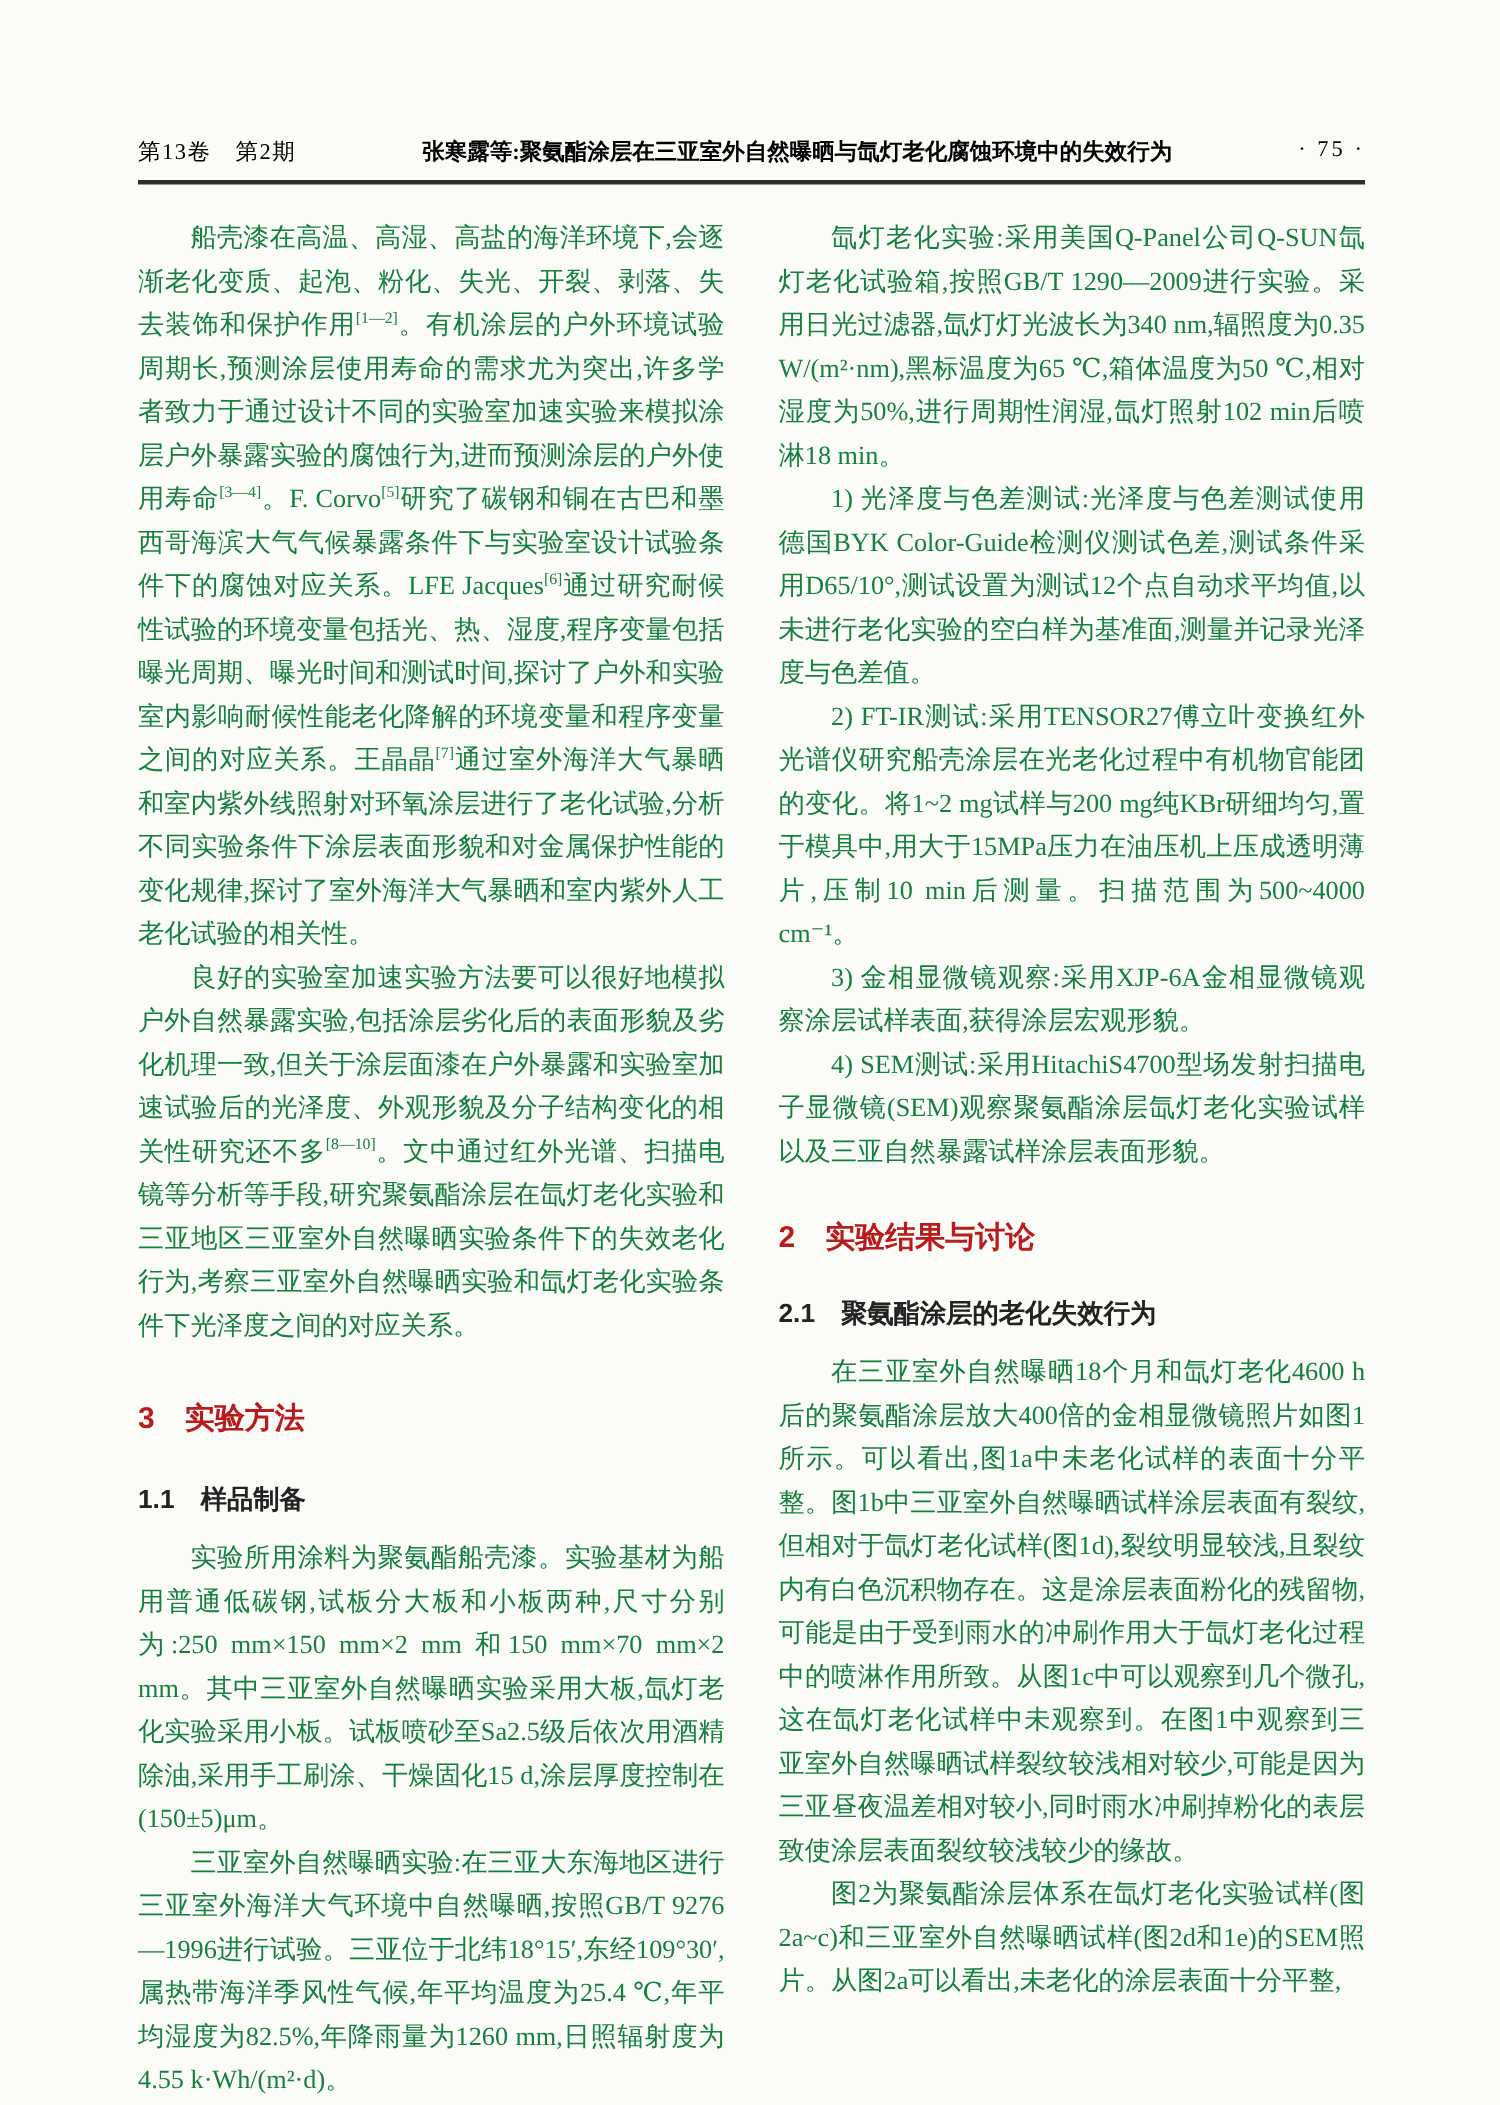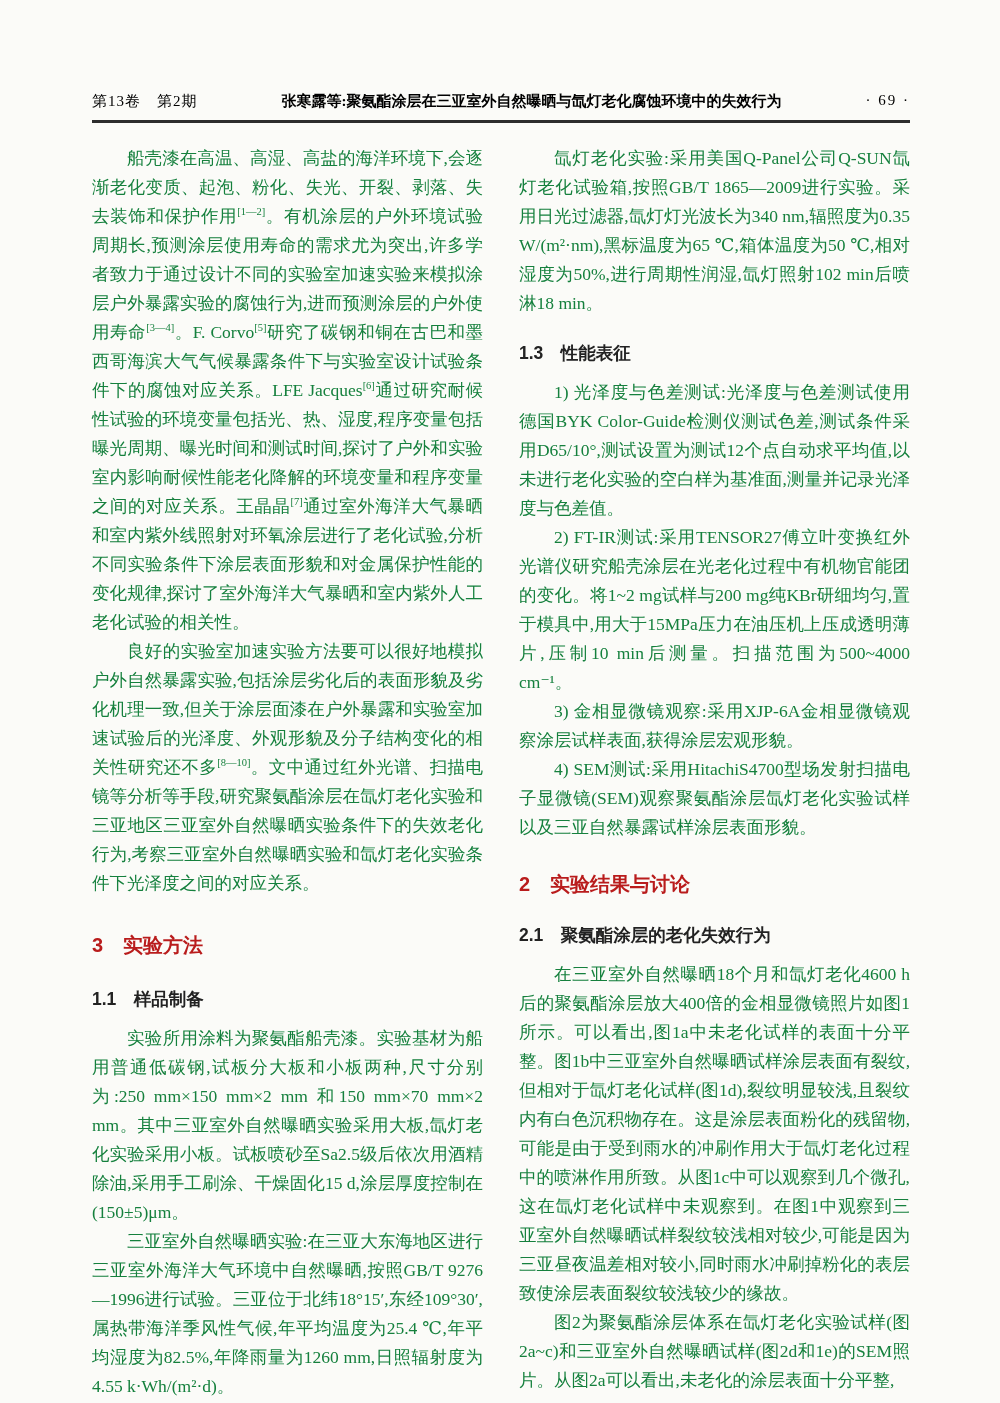--- a/index.html
+++ b/index.html
@@ -45,38 +45,37 @@
   .h-minor.tight{margin:23px 0 13px;}
 </style>
 </head>
 <body>
 
 <div class="page">
 
   <div class="journal-header">
     <span class="vol">第13卷　第2期</span>
     <span class="running">张寒露等:聚氨酯涂层在三亚室外自然曝晒与氙灯老化腐蚀环境中的失效行为</span>
-    <span class="pageno">· 69 ·</span>
+    <span class="pageno">· 75 ·</span>
   </div>
   <div class="header-rule"></div>
 
   <div class="columns">
 
     <div class="col">
       <p class="body"><span>船壳漆在高温、高湿、高盐的海洋环境下,会逐渐老化变质、起泡、粉化、失光、开裂、剥落、失去装饰和保护作用</span><sup>[1—2]</sup><span>。有机涂层的户外环境试验周期长,预测涂层使用寿命的需求尤为突出,许多学者致力于通过设计不同的实验室加速实验来模拟涂层户外暴露实验的腐蚀行为,进而预测涂层的户外使用寿命</span><sup>[3—4]</sup><span>。F. Corvo</span><sup>[5]</sup><span>研究了碳钢和铜在古巴和墨西哥海滨大气气候暴露条件下与实验室设计试验条件下的腐蚀对应关系。LFE Jacques</span><sup>[6]</sup><span>通过研究耐候性试验的环境变量包括光、热、湿度,程序变量包括曝光周期、曝光时间和测试时间,探讨了户外和实验室内影响耐候性能老化降解的环境变量和程序变量之间的对应关系。王晶晶</span><sup>[7]</sup><span>通过室外海洋大气暴晒和室内紫外线照射对环氧涂层进行了老化试验,分析不同实验条件下涂层表面形貌和对金属保护性能的变化规律,探讨了室外海洋大气暴晒和室内紫外人工老化试验的相关性。</span></p>
       <p class="body"><span>良好的实验室加速实验方法要可以很好地模拟户外自然暴露实验,包括涂层劣化后的表面形貌及劣化机理一致,但关于涂层面漆在户外暴露和实验室加速试验后的光泽度、外观形貌及分子结构变化的相关性研究还不多</span><sup>[8—10]</sup><span>。文中通过红外光谱、扫描电镜等分析等手段,研究聚氨酯涂层在氙灯老化实验和三亚地区三亚室外自然曝晒实验条件下的失效老化行为,考察三亚室外自然曝晒实验和氙灯老化实验条件下光泽度之间的对应关系。</span></p>
       <div class="h-major">3　实验方法</div>
       <div class="h-minor">1.1　样品制备</div>
       <p class="body">实验所用涂料为聚氨酯船壳漆。实验基材为船用普通低碳钢,试板分大板和小板两种,尺寸分别为:250 mm×150 mm×2 mm 和150 mm×70 mm×2 mm。其中三亚室外自然曝晒实验采用大板,氙灯老化实验采用小板。试板喷砂至Sa2.5级后依次用酒精除油,采用手工刷涂、干燥固化15 d,涂层厚度控制在(150±5)μm。</p>
       <p class="body">三亚室外自然曝晒实验:在三亚大东海地区进行三亚室外海洋大气环境中自然曝晒,按照GB/T 9276—1996进行试验。三亚位于北纬18°15′,东经109°30′,属热带海洋季风性气候,年平均温度为25.4 ℃,年平均湿度为82.5%,年降雨量为1260 mm,日照辐射度为4.55 k·Wh/(m²·d)。</p>
     </div>
 
     <div class="col">
-      <p class="body">氙灯老化实验:采用美国Q-Panel公司Q-SUN氙灯老化试验箱,按照GB/T 1865—2009进行实验。采用日光过滤器,氙灯灯光波长为340 nm,辐照度为0.35 W/(m²·nm),黑标温度为65 ℃,箱体温度为50 ℃,相对湿度为50%,进行周期性润湿,氙灯照射102 min后喷淋18 min。</p>
-      <div class="h-minor tight">1.3　性能表征</div>
+      <p class="body">氙灯老化实验:采用美国Q-Panel公司Q-SUN氙灯老化试验箱,按照GB/T 1290—2009进行实验。采用日光过滤器,氙灯灯光波长为340 nm,辐照度为0.35 W/(m²·nm),黑标温度为65 ℃,箱体温度为50 ℃,相对湿度为50%,进行周期性润湿,氙灯照射102 min后喷淋18 min。</p>
       <p class="body">1) 光泽度与色差测试:光泽度与色差测试使用德国BYK Color-Guide检测仪测试色差,测试条件采用D65/10°,测试设置为测试12个点自动求平均值,以未进行老化实验的空白样为基准面,测量并记录光泽度与色差值。</p>
       <p class="body">2) FT-IR测试:采用TENSOR27傅立叶变换红外光谱仪研究船壳涂层在光老化过程中有机物官能团的变化。将1~2 mg试样与200 mg纯KBr研细均匀,置于模具中,用大于15MPa压力在油压机上压成透明薄片,压制10 min后测量。扫描范围为500~4000 cm⁻¹。</p>
       <p class="body">3) 金相显微镜观察:采用XJP-6A金相显微镜观察涂层试样表面,获得涂层宏观形貌。</p>
       <p class="body">4) SEM测试:采用HitachiS4700型场发射扫描电子显微镜(SEM)观察聚氨酯涂层氙灯老化实验试样以及三亚自然暴露试样涂层表面形貌。</p>
       <div class="h-major tight">2　实验结果与讨论</div>
       <div class="h-minor tight">2.1　聚氨酯涂层的老化失效行为</div>
       <p class="body">在三亚室外自然曝晒18个月和氙灯老化4600 h后的聚氨酯涂层放大400倍的金相显微镜照片如图1所示。可以看出,图1a中未老化试样的表面十分平整。图1b中三亚室外自然曝晒试样涂层表面有裂纹,但相对于氙灯老化试样(图1d),裂纹明显较浅,且裂纹内有白色沉积物存在。这是涂层表面粉化的残留物,可能是由于受到雨水的冲刷作用大于氙灯老化过程中的喷淋作用所致。从图1c中可以观察到几个微孔,这在氙灯老化试样中未观察到。在图1中观察到三亚室外自然曝晒试样裂纹较浅相对较少,可能是因为三亚昼夜温差相对较小,同时雨水冲刷掉粉化的表层致使涂层表面裂纹较浅较少的缘故。</p>
       <p class="body">图2为聚氨酯涂层体系在氙灯老化实验试样(图2a~c)和三亚室外自然曝晒试样(图2d和1e)的SEM照片。从图2a可以看出,未老化的涂层表面十分平整,</p>
     </div>
 

